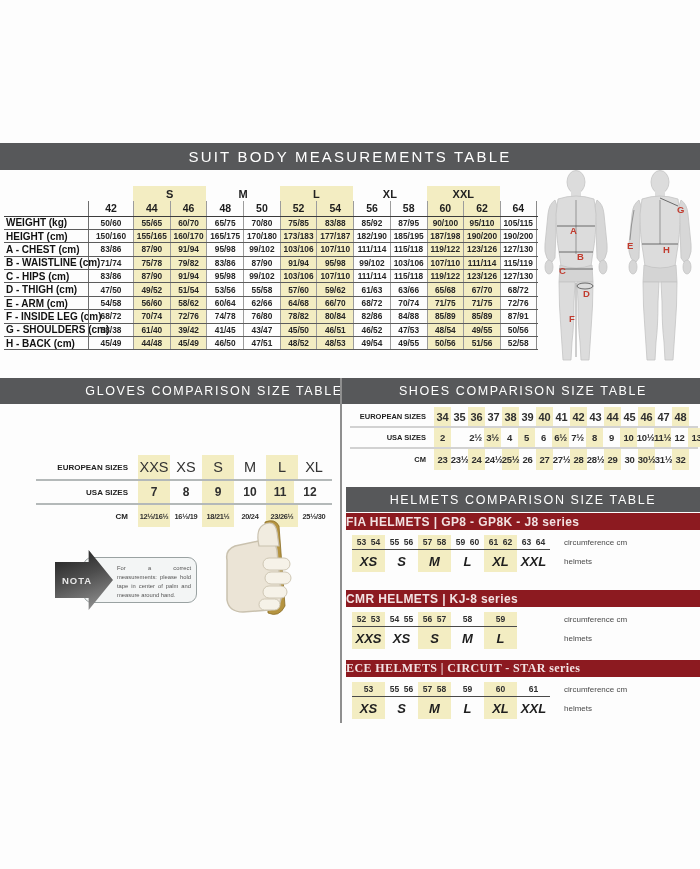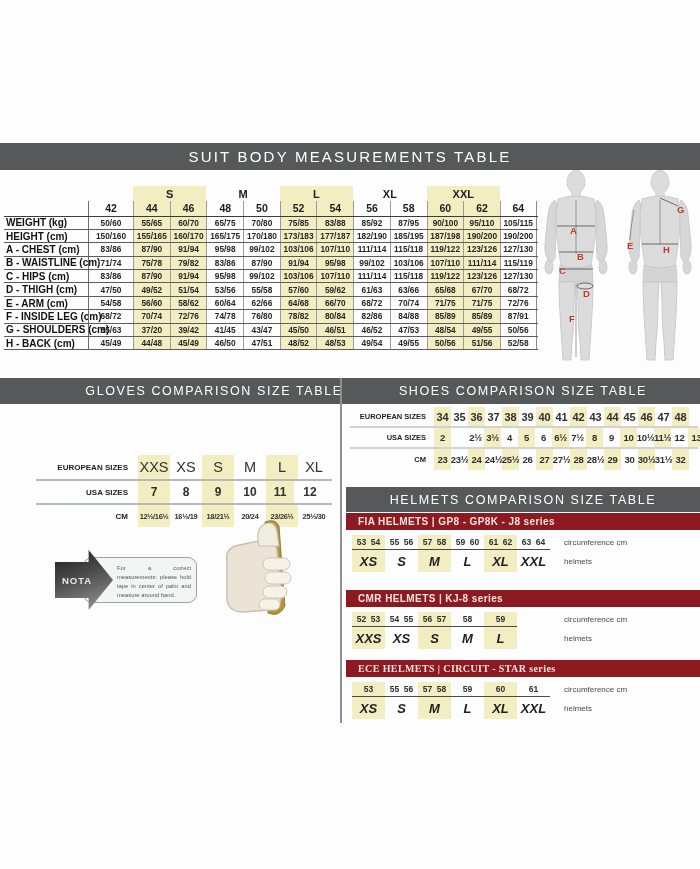--- a/index.html
+++ b/index.html
@@ -61,21 +61,21 @@
   .sh-row { display:flex; align-items:stretch; height:21px; }
   .sh-row.underline { border-bottom:2px solid #d2d2d2; }
   .sh-label { display:flex; align-items:center; justify-content:flex-end; padding-right:8px; font-size:7.5px; font-weight:bold; color:#222; flex:0 0 auto; }
   .sh-cell { display:flex; align-items:center; justify-content:center; flex:0 0 auto; font-weight:bold; white-space:nowrap; }
   .sh-eu .sh-cell { font-size:11px; }
   .sh-usa .sh-cell { font-size:9.5px; letter-spacing:-0.3px; }
   .sh-cm .sh-cell { font-size:9.5px; letter-spacing:-0.3px; }
 
   
   #helmets { position:absolute; left:346px; top:487px; width:354px; }
-  .sect-banner { height:17px; background:#8c1a20; color:#f2e2e2; display:flex; align-items:center; padding-left:12px; font-size:10px; font-weight:bold; letter-spacing:0.4px; }
+  .sect-banner { height:17px; background:#8c1a20; color:#f2e2e2; display:flex; align-items:center; font-size:12px; font-weight:bold; letter-spacing:0.4px; }
   .h-rows { position:relative; padding:5px 0 9px 6px; }
   .h-groups { display:flex; }
   .h-group { width:33px; display:flex; flex-direction:column; flex:0 0 auto; }
   .h-nums { height:15px; display:flex; align-items:center; justify-content:space-evenly; font-size:8.5px; font-weight:bold; border-bottom:1px solid #4a4a4a; }
   .h-size { height:22px; display:flex; align-items:center; justify-content:center; font-size:13px; font-weight:bold; font-style:italic; color:#1e1e1e; }
   .h-labels { position:absolute; left:218px; top:5px; display:flex; flex-direction:column; }
   .h-lab1 { height:15px; display:flex; align-items:center; font-size:8px; color:#4a4a4a; }
   .h-lab2 { height:22px; display:flex; align-items:center; font-size:8px; color:#4a4a4a; }
 </style>
 </head>
@@ -225,22 +225,22 @@
         <div class="st-cell hl" style="width: 36.7px;">78/82</div>
         <div class="st-cell hl" style="width: 36.7px;">80/84</div>
         <div class="st-cell" style="width: 36.7px;">82/86</div>
         <div class="st-cell" style="width: 36.7px;">84/88</div>
         <div class="st-cell hl" style="width: 36.7px;">85/89</div>
         <div class="st-cell hl" style="width: 36.7px;">85/89</div>
         <div class="st-cell" style="width: 36.7px;">87/91</div>
       </div>
       <div class="st-row">
         <div class="st-label" style="width: 84px;">G - SHOULDERS (cm)</div>
-        <div class="st-cell first" style="width: 45px;">35/63</div>
-        <div class="st-cell hl" style="width: 36.7px;">37/20</div>
+        <div class="st-cell first" style="width: 45px;">58/38</div>
+        <div class="st-cell hl" style="width: 36.7px;">61/40</div>
         <div class="st-cell hl" style="width: 36.7px;">39/42</div>
         <div class="st-cell" style="width: 36.7px;">41/45</div>
         <div class="st-cell" style="width: 36.7px;">43/47</div>
         <div class="st-cell hl" style="width: 36.7px;">45/50</div>
         <div class="st-cell hl" style="width: 36.7px;">46/51</div>
         <div class="st-cell" style="width: 36.7px;">46/52</div>
         <div class="st-cell" style="width: 36.7px;">47/53</div>
         <div class="st-cell hl" style="width: 36.7px;">48/54</div>
         <div class="st-cell hl" style="width: 36.7px;">49/55</div>
         <div class="st-cell" style="width: 36.7px;">50/56</div>

